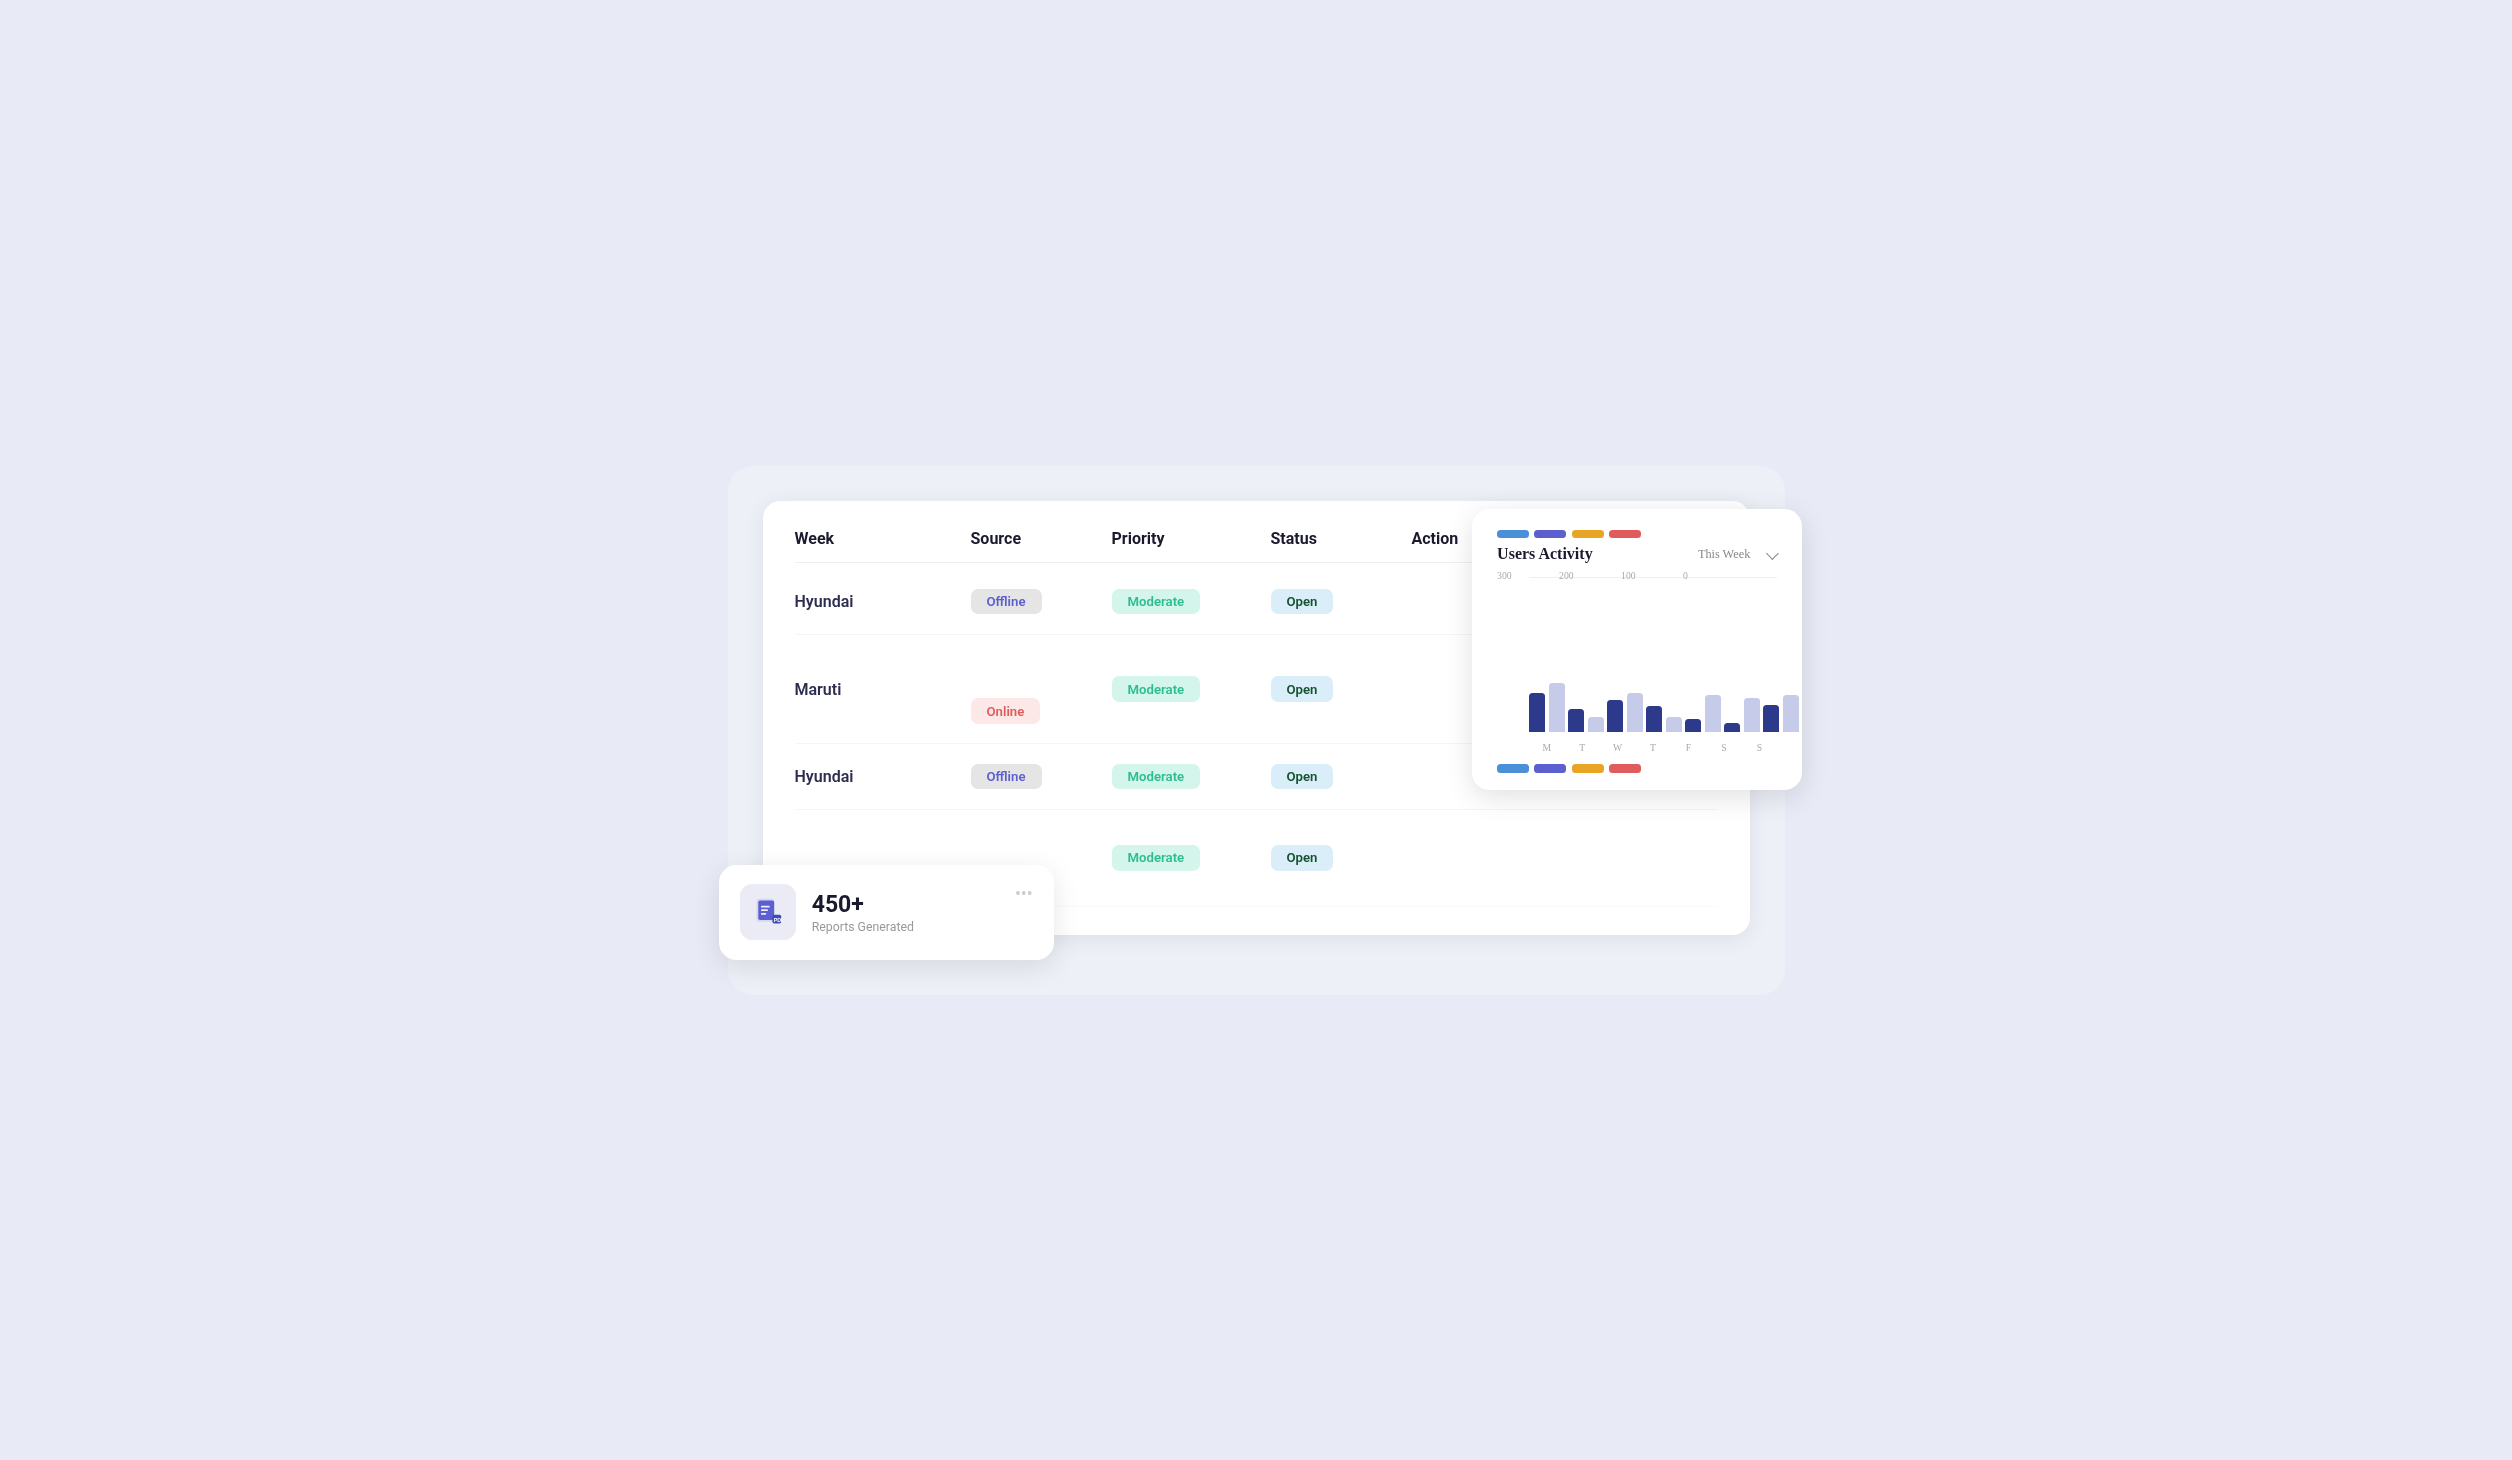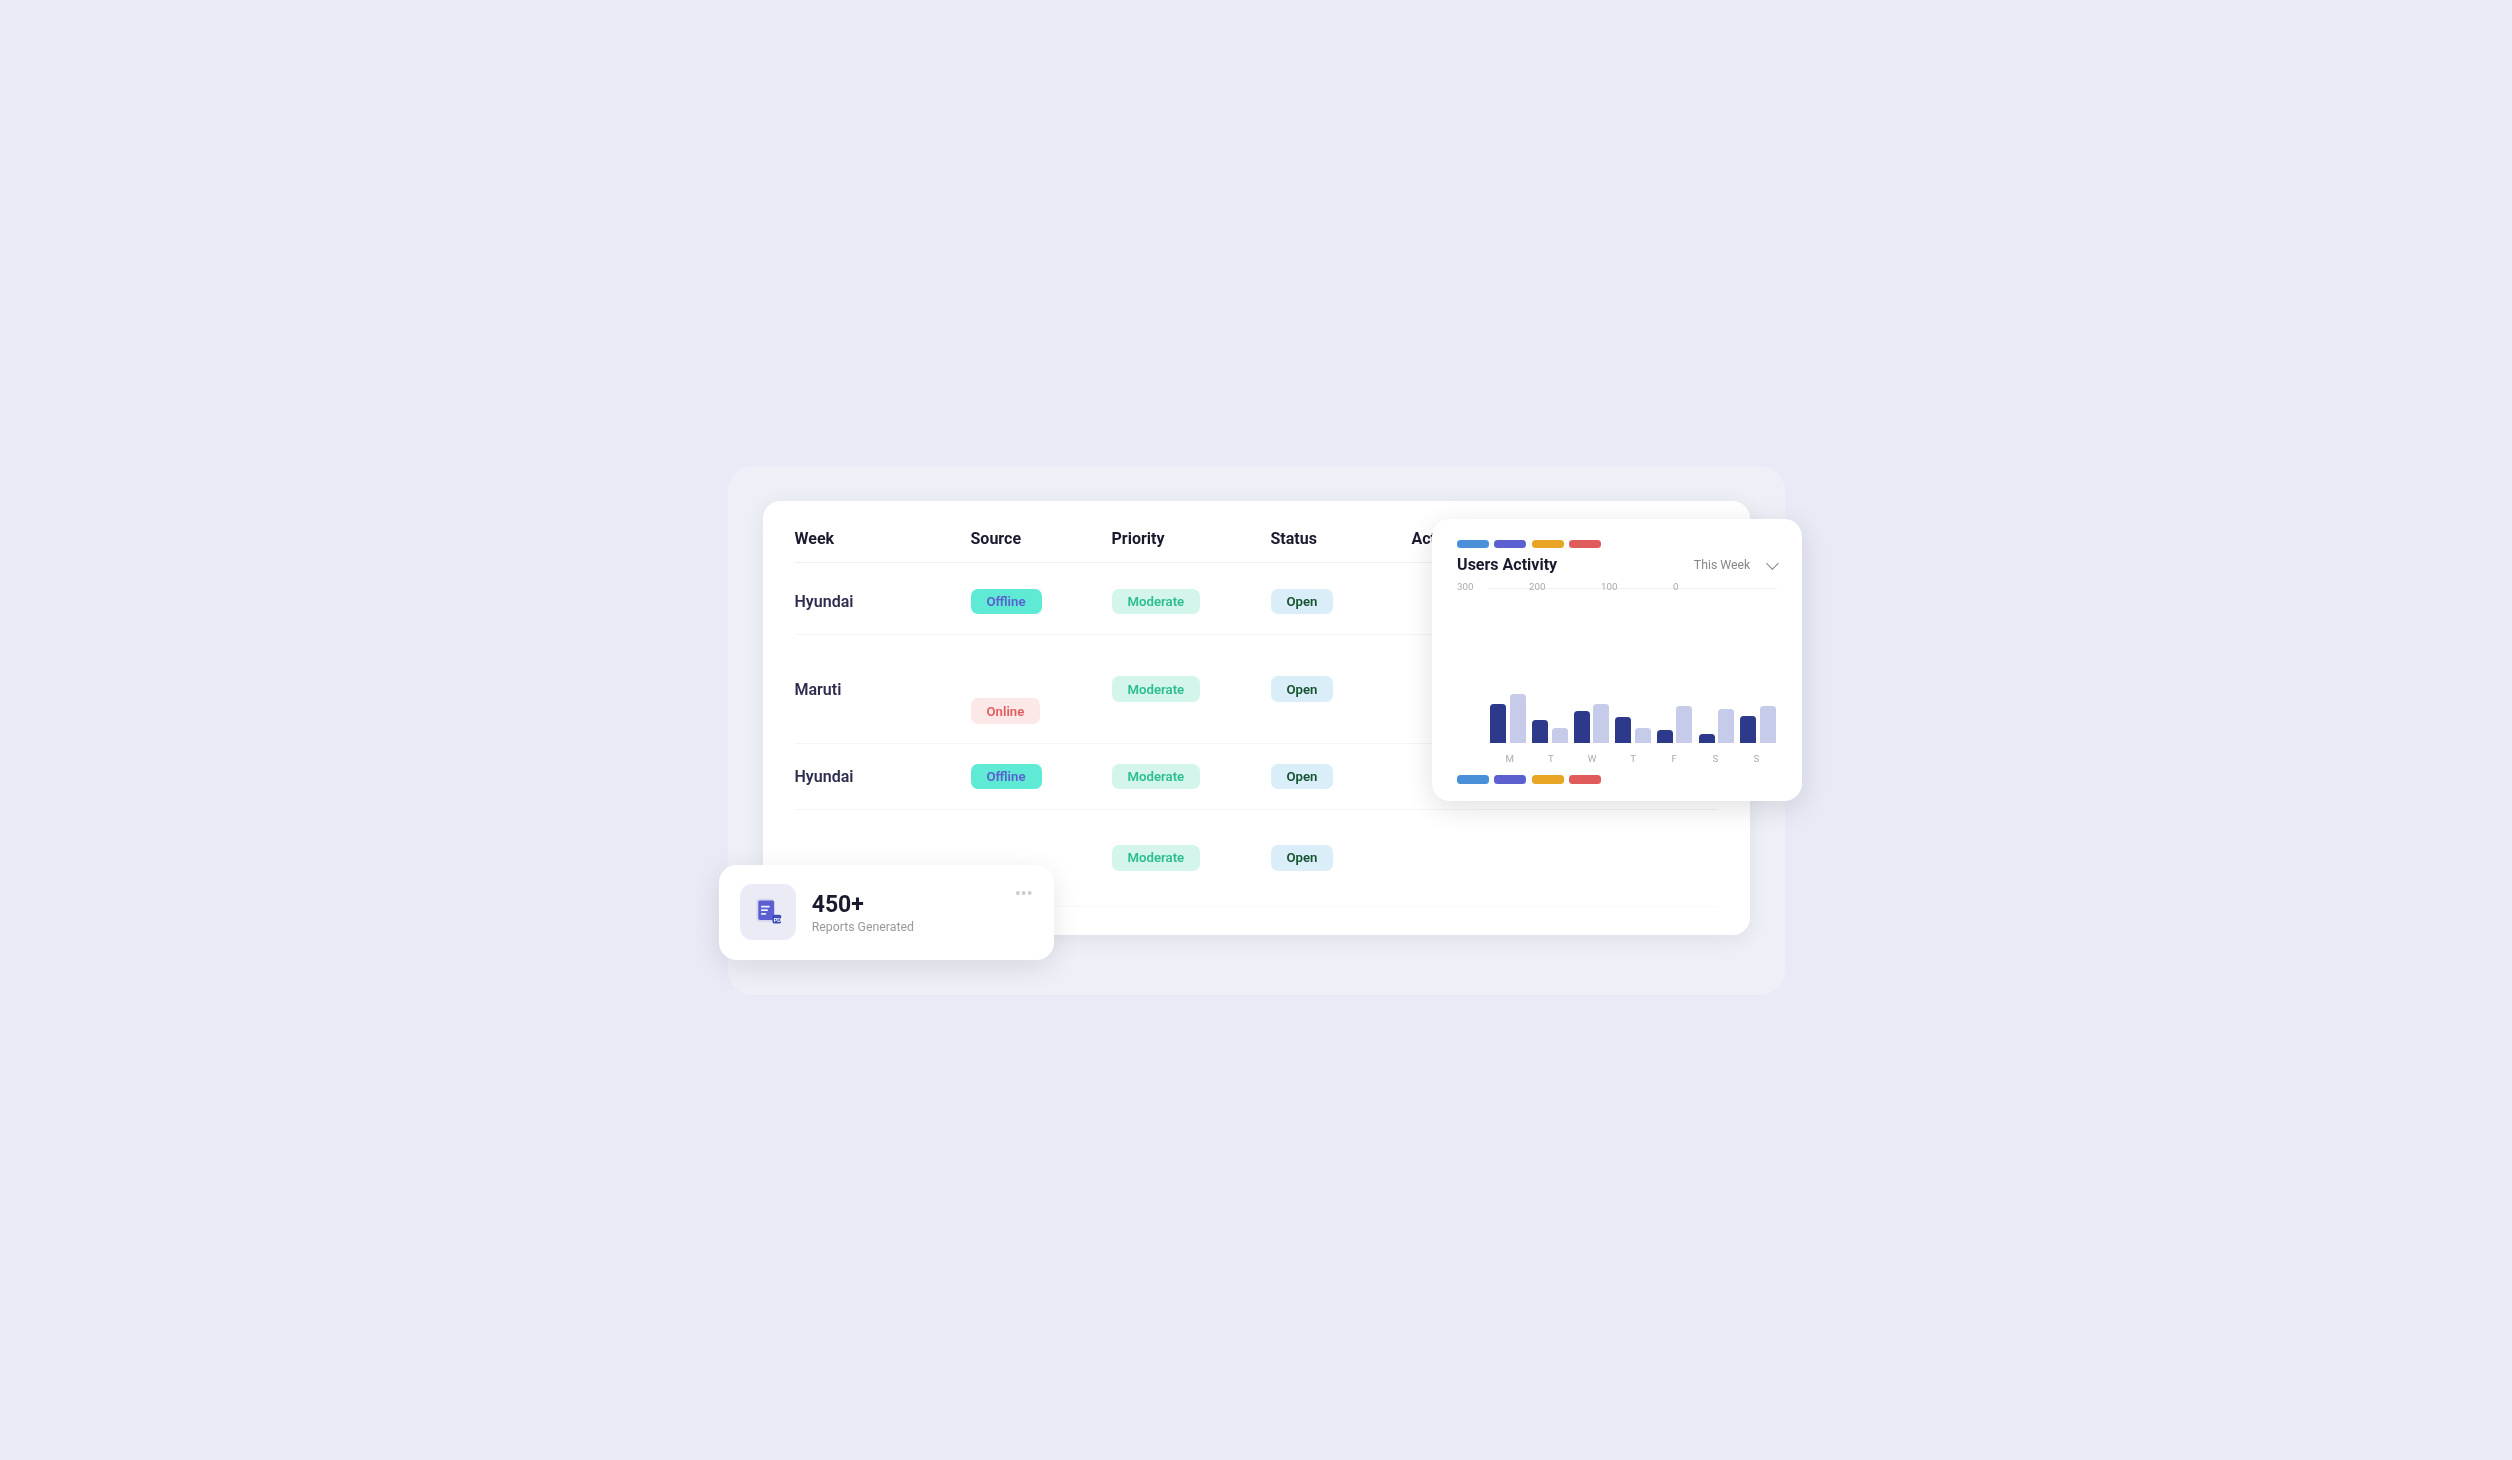--- a/index.html
+++ b/index.html
@@ -70,21 +70,21 @@
 
     .badge {
       display: inline-block;
       padding: 5.3px 16px;
       border-radius: 7px;
       font-size: 13.2px;
       font-weight: 600;
     }
 
     .badge-offline {
-      background: #5eead4;
+      background: #e5e5e5;
       color: #5b5fcf;
     }
 
     .badge-online {
       background: #fde8e8;
       color: #e05c5c;
       margin-top: 44px;
     }
 
     .badge-moderate {
@@ -93,28 +93,29 @@
     }
 
     .badge-open {
       background: #daeef9;
       color: #14532d;
     }
 
     
     .activity-card {
       position: absolute;
-      top: 53px;
+      top: 43px;
       right: -17.6px;
       background: #fff;
       border-radius: 17.6px;
       padding: 21px 25px 17.6px 25px;
       box-shadow: 0 7px 28px rgba(0,0,0,0.12);
-      width: 370px;
+      width: 330px;
       z-index: 10;
+      font-family: Liberation Serif, serif;
     }
 
     .legend-dots {
       display: flex;
       gap: 5.3px;
       margin-bottom: 7px;
     }
 
     .legend-dot {
       width: 32px;

